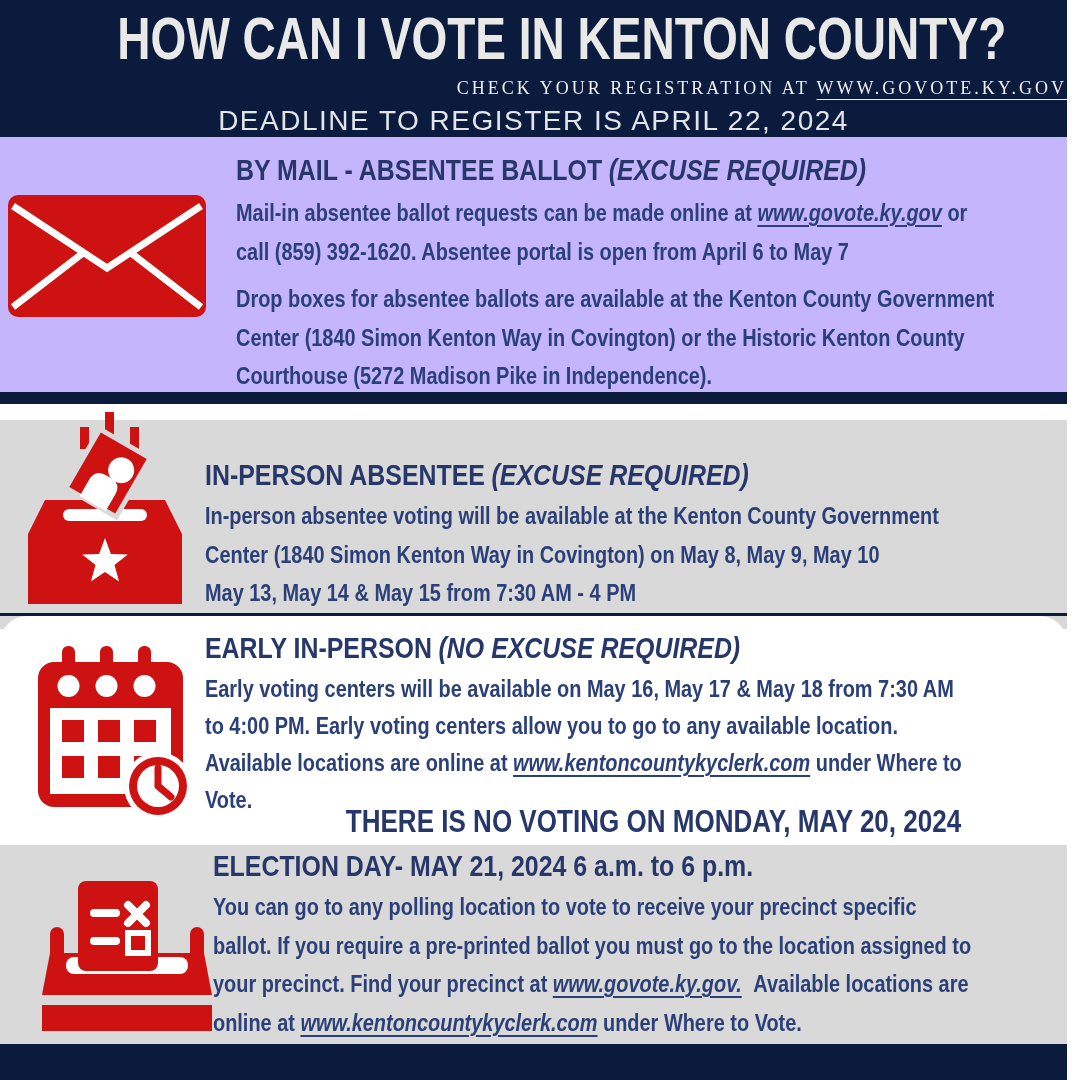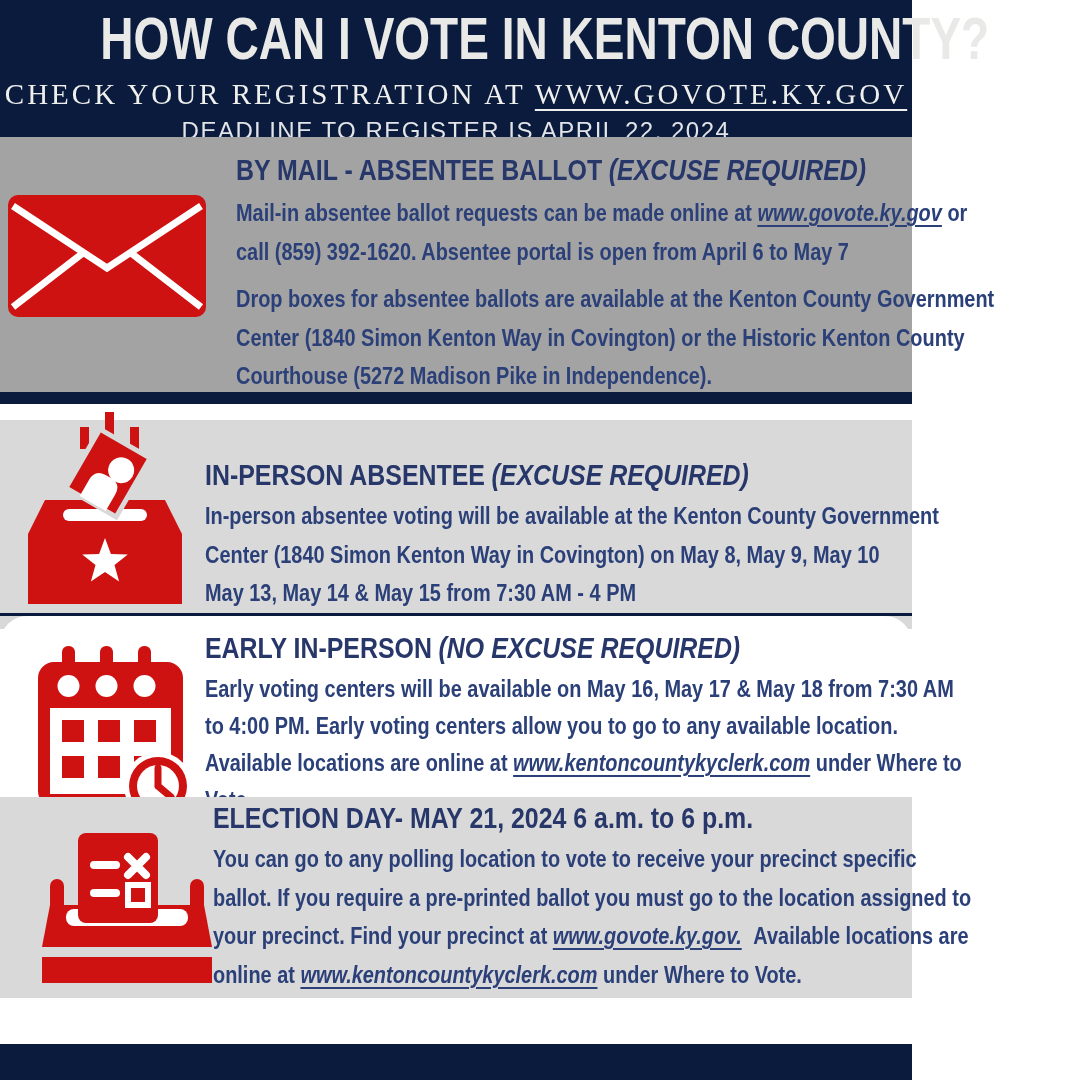--- a/index.html
+++ b/index.html
@@ -9,43 +9,43 @@
     --heading:#27376A;
     --body:#2B4078;
     --offwhite:#E9E9E7;
   }
   html,body{margin:0;padding:0;background:#444;}
   .page{
     position:relative;width:1080px;height:1080px;margin:0 auto;
     background:#ffffff;overflow:hidden;
     font-family:"Liberation Sans",sans-serif;
   }
-  .band{position:absolute;left:0;width:912px;}
+  .band{position:absolute;left:0;width:1067px;}
   .band.header{top:0;height:137px;background:var(--navy);text-align:center;}
-  .band.sec1{top:137px;height:255px;background:#a3a3a3;}
+  .band.sec1{top:137px;height:255px;background:#c4b5fd;}
   .band.divider-thick{top:392px;height:12px;background:var(--navy);}
   .band.sec2{top:420px;height:209px;background:var(--gray);}
   .band.divider-thin{top:613px;height:3px;background:var(--navy);}
   .band.sec3{top:616px;height:227px;background:#ffffff;border-radius:27px;}
-  .band.sec4{top:797px;height:201px;background:var(--gray);}
+  .band.sec4{top:845px;height:201px;background:var(--gray);}
   .band.footer{top:1044px;height:36px;background:var(--navy);}
 
   
   .title{
     margin:0;padding-top:8px;line-height:62px;
     font-size:59px;font-weight:800;color:var(--offwhite);
     transform:scaleX(0.78);transform-origin:50% 0;white-space:nowrap;
   }
   .reg-line{
     margin-top:8px;font-family:"Liberation Serif",serif;
-    font-size:29px;letter-spacing:3px;color:#EFEFED;white-space:nowrap;
+    font-size:18px;letter-spacing:3px;color:#EFEFED;white-space:nowrap;text-align:right;
   }
   .reg-line .hdr-link{text-decoration:underline;text-underline-offset:5px;color:inherit;cursor:pointer;}
   .deadline-line{
-    margin-top:6px;font-size:24px;letter-spacing:1.5px;color:#E2E4E8;white-space:nowrap;
+    margin-top:6px;font-size:28px;letter-spacing:1.5px;color:#E2E4E8;white-space:nowrap;
   }
 
   
   .txt{position:absolute;transform:scaleX(0.83);transform-origin:0 0;}
   .sec1 .txt{left:236px;top:14px;width:985px;}
   .sec2 .txt{left:205px;top:36px;width:1010px;}
   .sec3 .txt{left:205px;top:13px;width:1010px;}
   .sec4 .txt{left:213px;top:2px;width:1005px;}
 
   h2.sec-heading{

